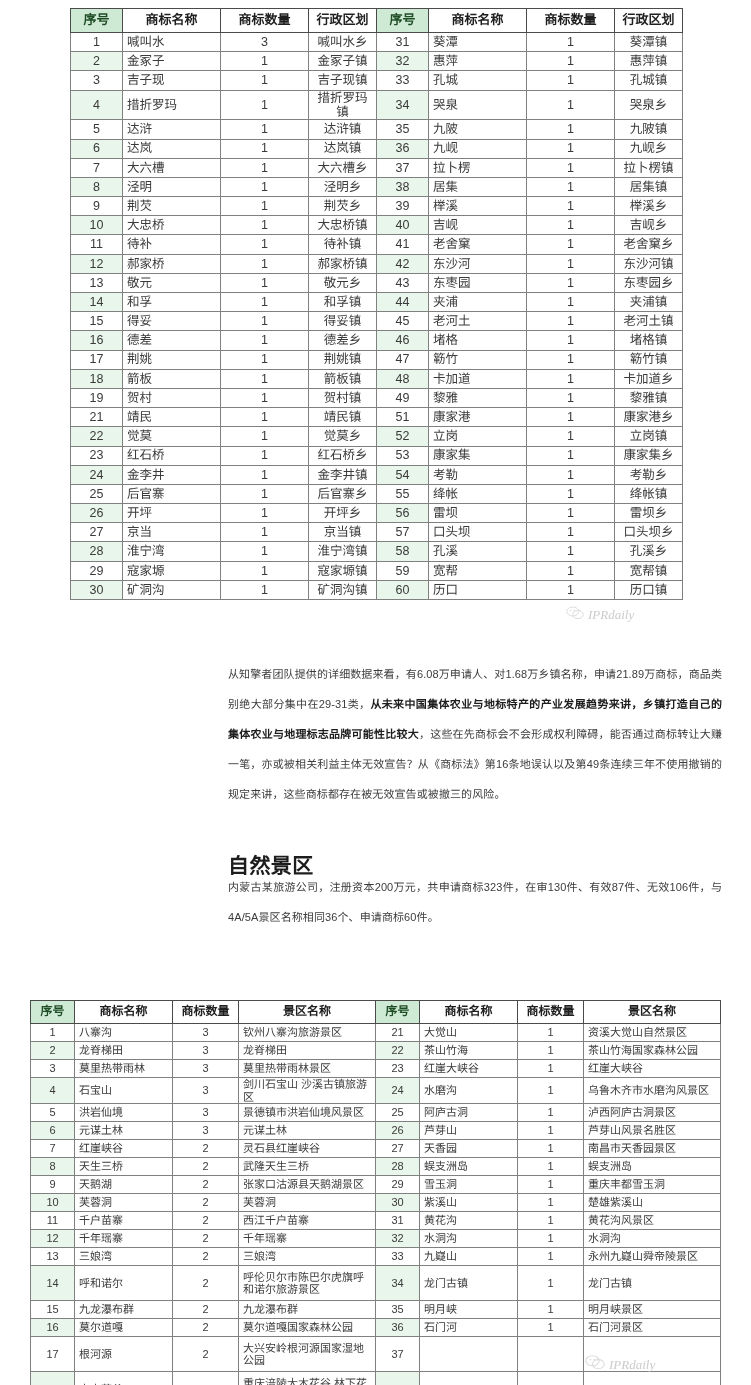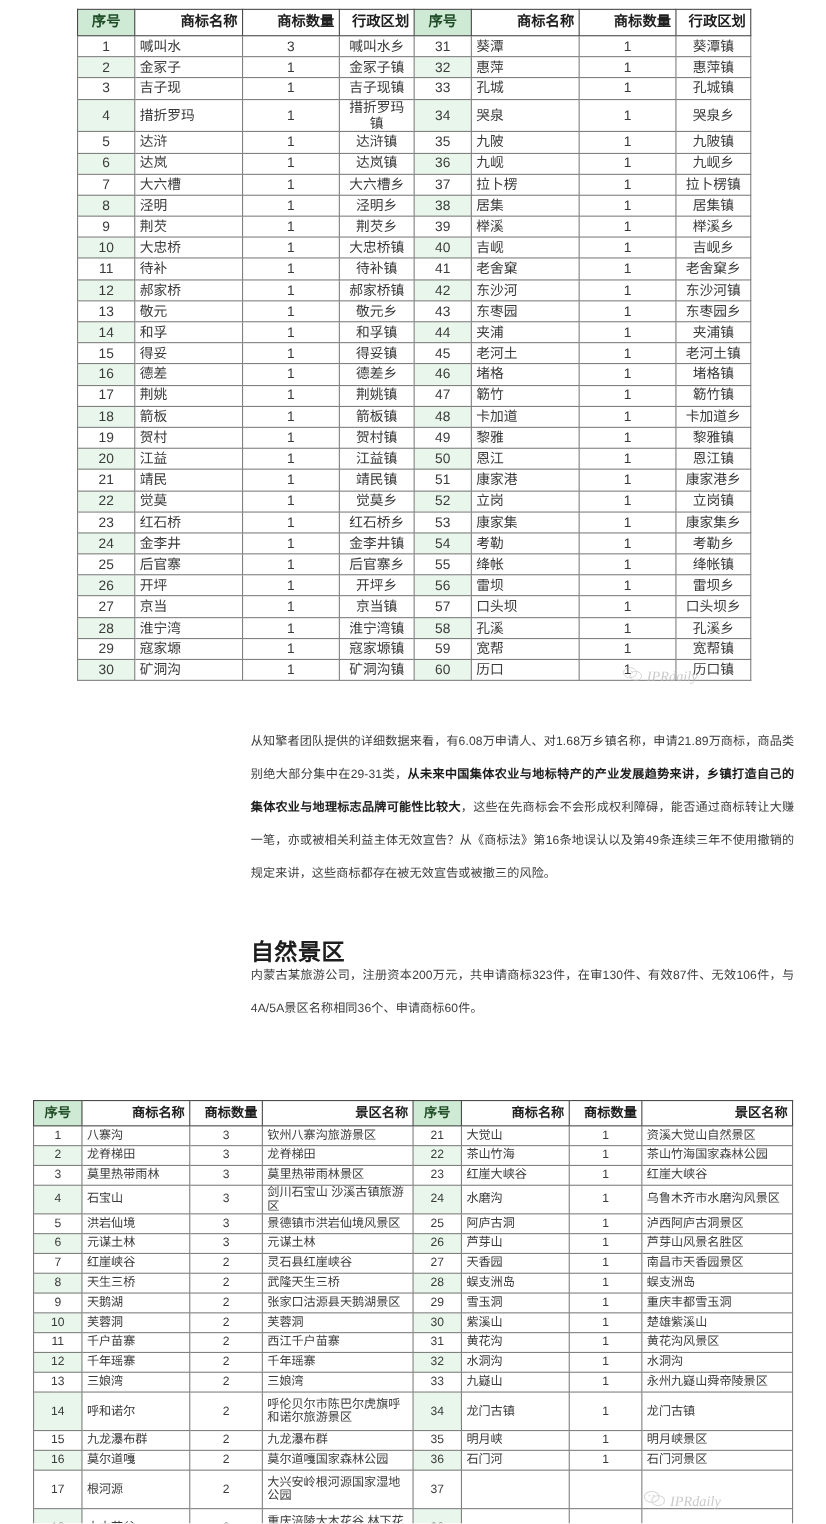--- a/index.html
+++ b/index.html
@@ -36,21 +36,21 @@
     vertical-align: middle;
     background: #ffffff;
     color: #3a3a3a;
     white-space: normal;
     line-height: 1.15;
   }
   table.xls thead th {
     background: #ffffff;
     font-weight: bold;
     color: #1f1f1f;
-    text-align: right;
+    text-align: center;
     border: 1px solid #4a4a4a;
   }
   table.xls thead th.idx {
     background: #cfead4;
     text-align: center;
     color: #1f4d26;
   }
   td.idx {
     background: #d8eedc;
     color: #3f7a49;
@@ -353,30 +353,20 @@
           <tr>
             <td class="idx">19</td>
             <td class="nm">贺村</td>
             <td class="num">1</td>
             <td class="reg">贺村镇</td>
             <td class="idx">49</td>
             <td class="nm">黎雅</td>
             <td class="num">1</td>
             <td class="reg">黎雅镇</td>
           </tr>
-          <tr class="alt">
-            <td class="idx">20</td>
-            <td class="nm">江益</td>
-            <td class="num">1</td>
-            <td class="reg">江益镇</td>
-            <td class="idx">50</td>
-            <td class="nm">恩江</td>
-            <td class="num">1</td>
-            <td class="reg">恩江镇</td>
-          </tr>
           <tr>
             <td class="idx">21</td>
             <td class="nm">靖民</td>
             <td class="num">1</td>
             <td class="reg">靖民镇</td>
             <td class="idx">51</td>
             <td class="nm">康家港</td>
             <td class="num">1</td>
             <td class="reg">康家港乡</td>
           </tr>

